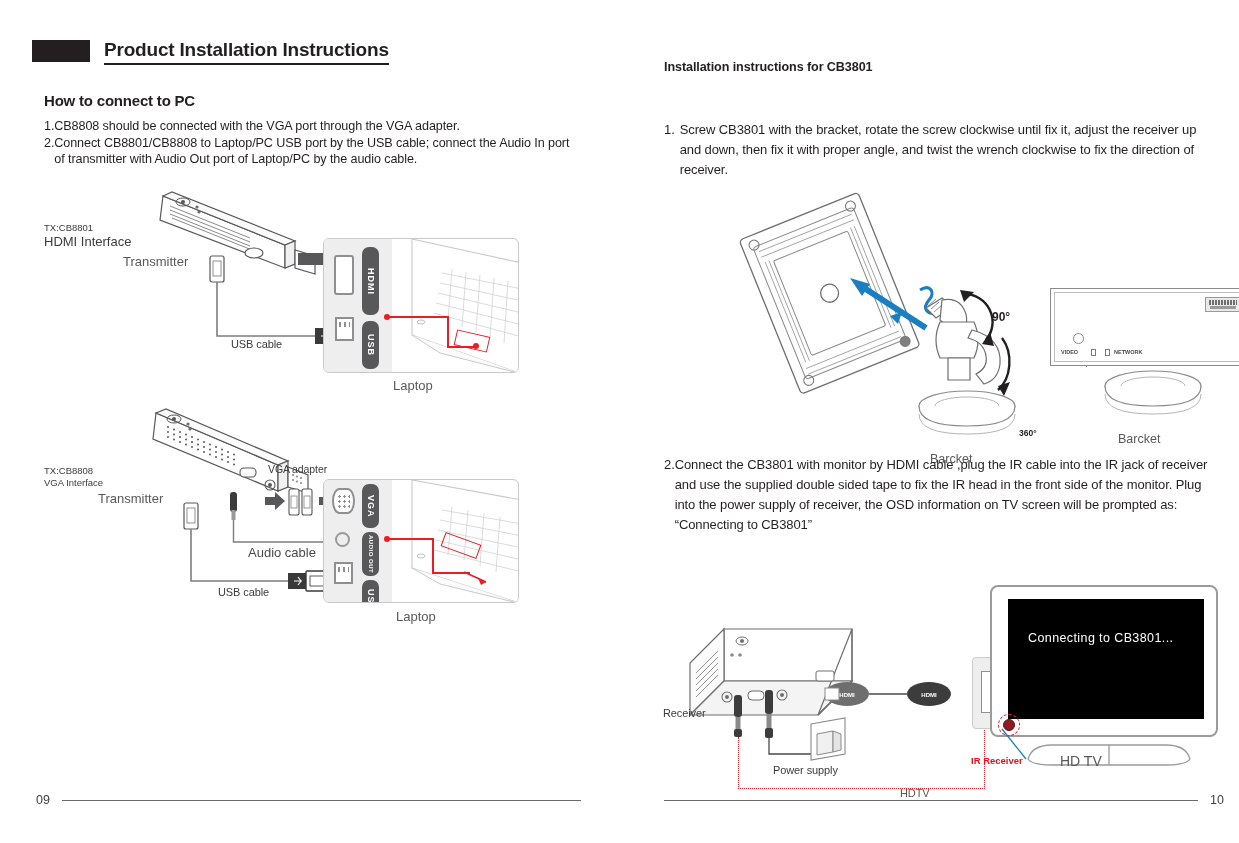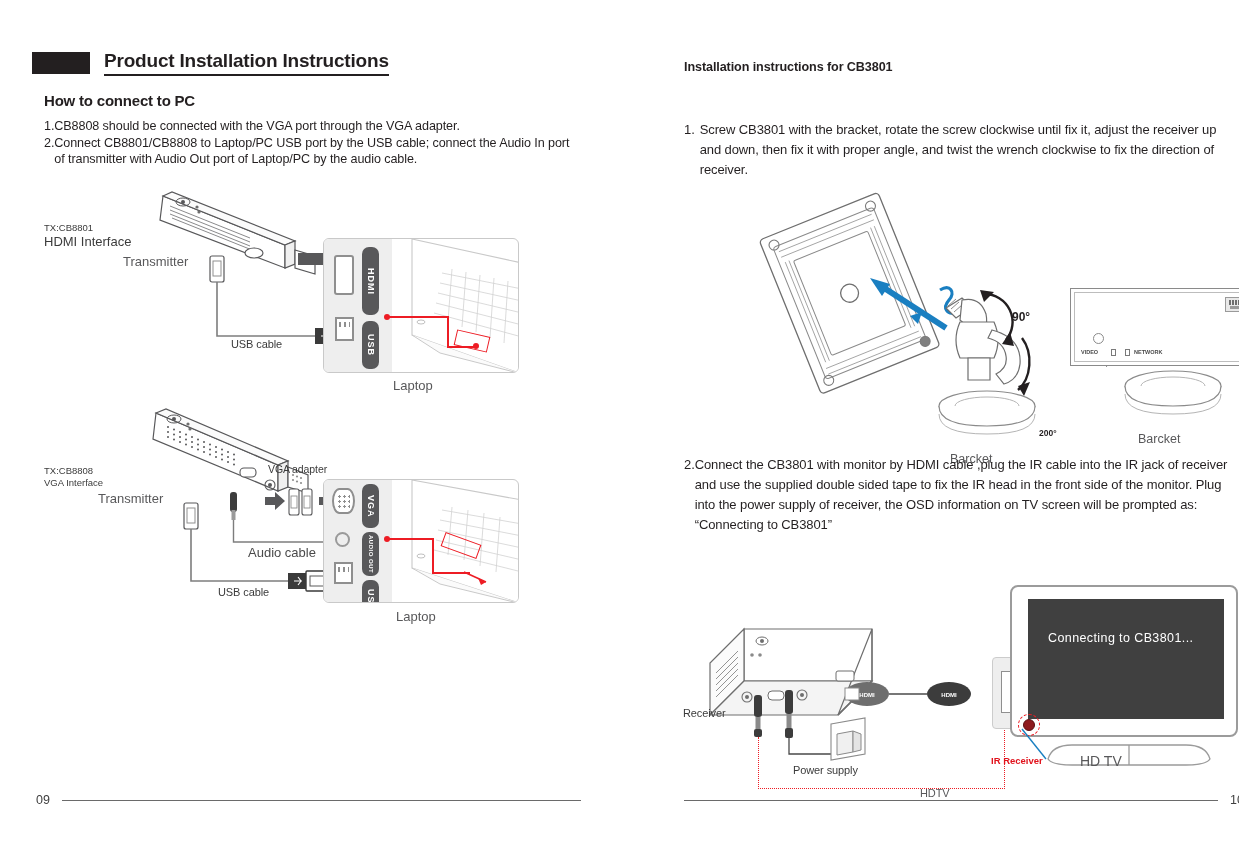--- a/index.html
+++ b/index.html
@@ -10,24 +10,24 @@
     background:#ffffff;
     font-family:"Liberation Sans", sans-serif;
     color:#231f20;
     position:relative;
     overflow:hidden;
   }
   .page { position:absolute; inset:0; }
 
   
   .col-left  { position:absolute; left:40px;  top:0; width:560px; height:843px; }
-  .col-right { position:absolute; left:680px; top:0; width:560px; height:843px; }
+  .col-right { position:absolute; left:660px; top:0; width:560px; height:843px; }
 
   
-  .title-row { position:absolute; left:32px; top:51px; display:flex; align-items:center; }
+  .title-row { position:absolute; left:32px; top:40px; display:flex; }
   .title-block { width:58px; height:22px; background:#231f20; margin-right:14px; }
   .main-title {
     font-size:19px; font-weight:bold; letter-spacing:-0.2px;
     border-bottom:2px solid #231f20; padding-bottom:2px; line-height:1.1;
   }
   .section-head {
     position:absolute; left:4px; top:92px;
     font-size:15px; font-weight:bold; letter-spacing:-0.2px;
   }
   .intro {
@@ -80,21 +80,21 @@
     background:
       radial-gradient(circle,#8f8f8f 38%,transparent 40%) 0 0/5px 5px repeat; }
 
   .red-line { position:absolute; background:#ed1c24; }
   .red-dot  { position:absolute; width:6px; height:6px; border-radius:50%; background:#ed1c24; }
   .red-box  { position:absolute; border:1.6px solid #ed1c24; }
 
   .arrow-gray { position:absolute; color:#58585a; }
 
   .tv-shell { position:absolute; border:2px solid #9b9b9b; border-radius:8px; background:#fff; }
-  .tv-screen { position:absolute; background:#404040; }
+  .tv-screen { position:absolute; background:#000000; }
   .tv-text { position:absolute; color:#ffffff; font-size:12.5px; letter-spacing:0.4px; }
   .ir-dot { position:absolute; width:12px; height:12px; border-radius:50%; background:#8e1b1f; border:1px solid #5b1013; }
   .ir-ring { position:absolute; width:22px; height:22px; border-radius:50%; border:1.4px dashed #ed1c24; }
   .dot-red-line { position:absolute; border-top:1.6px dotted #ed1c24; }
   .dot-red-v { position:absolute; border-left:1.6px dotted #ed1c24; }
 
   svg { display:block; overflow:visible; }
 </style>
 </head>
 <body>
@@ -415,21 +415,21 @@
 
         <path d="M74,16 a28,28 0 0 1 22,46" fill="none" stroke="#231f20" stroke-width="2.4"></path>
         <polygon points="70,12 84,14 74,24" fill="#231f20"></polygon>
         <polygon points="92,66 100,54 104,68" fill="#231f20"></polygon>
 
         <path d="M112,60 a26,34 0 0 1 -4,52" fill="none" stroke="#231f20" stroke-width="2.4"></path>
         <polygon points="108,108 120,104 114,118" fill="#231f20"></polygon>
       </svg>
 
       <div class="lbl-sm" style="left:252px; top:120px; font-size:12px; font-weight:bold; color:#231f20;">90°</div>
-      <div class="lbl-sm" style="left:279px; top:238px; font-size:8.5px; font-weight:bold; color:#231f20;">200°</div>
+      <div class="lbl-sm" style="left:279px; top:238px; font-size:8.5px; font-weight:bold; color:#231f20;">360°</div>
 
       <svg style="position:absolute; left:162px; top:196px;" width="130" height="64" viewBox="0 0 130 64">
         <ellipse cx="65" cy="20" rx="48" ry="15" fill="#ffffff" stroke="#8a8a8a" stroke-width="1.2"></ellipse>
         <ellipse cx="65" cy="20" rx="32" ry="9" fill="#ffffff" stroke="#b5b5b5" stroke-width="1"></ellipse>
         <path d="M17,20 q0,20 48,20 q48,0 48,-20" fill="#ffffff" stroke="#8a8a8a" stroke-width="1.2"></path>
         <path d="M17,28 q0,20 48,20 q48,0 48,-20" fill="none" stroke="#b5b5b5" stroke-width="1"></path>
       </svg>
 
       <div class="lbl-big" style="left:190px; top:262px; color:#58585a; font-size:12.5px;">Barcket</div>
 

